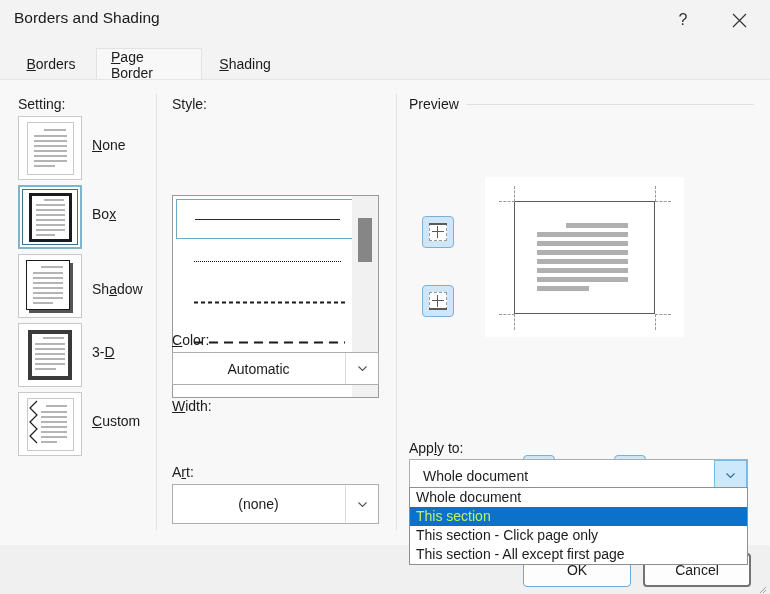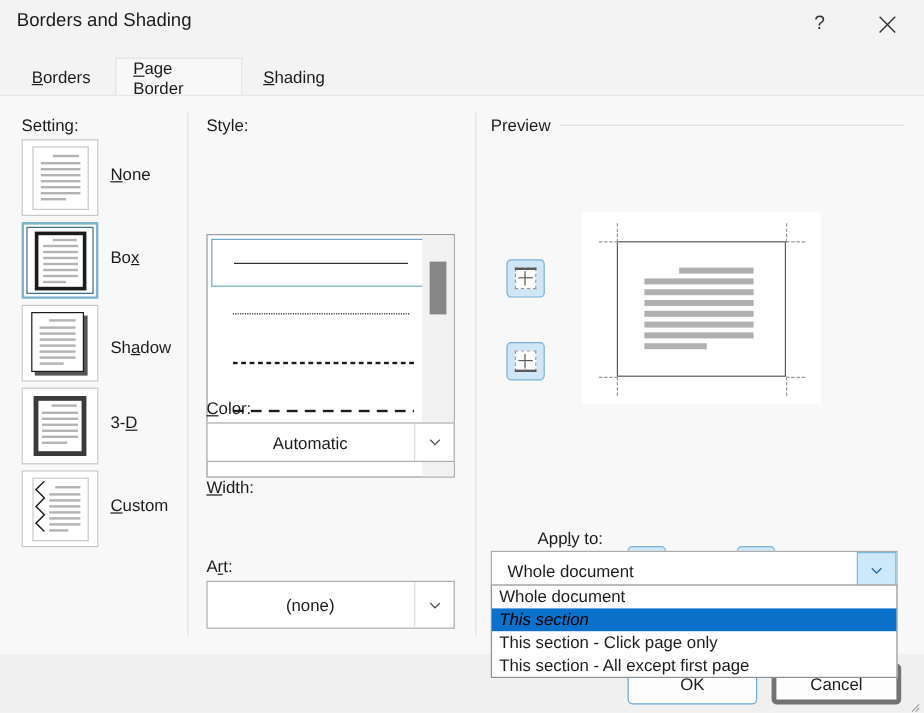--- a/index.html
+++ b/index.html
@@ -160,26 +160,26 @@
   
   .dropdown-list {
     position: absolute; left: 409px; top: 487px; width: 339px;
     background: #ffffff; border: 1px solid #8f8f8f;
     z-index: 50;
   }
   .dd-item {
     height: 19px; line-height: 19px; padding-left: 6px;
     font-size: 14px; color: #1b1b1b; white-space: nowrap;
   }
-  .dd-item.sel { background: #0b71cb; color: #000000; font-style: italic; }
+  .dd-item.sel { background: #0b71cb; color: #bef264; }
 
   
   .btn {
     position: absolute; height: 34px; width: 108px;
-    background: #fdfdfd; border: 4px solid #737373; border-radius: 4px;
+    background: #fdfdfd; border: 2px solid #737373; border-radius: 4px;
     display: flex; align-items: center; justify-content: center;
     font-size: 14px; color: #1b1b1b;
   }
   .btn.default { border: 1px solid #6aa9d8; }
   .resize-grip { position: absolute; right: 3px; bottom: 3px; width: 10px; height: 10px; }
 </style>
 </head>
 <body>
 
 <div class="titlebar">
@@ -411,21 +411,21 @@
     <div class="mk" style="left:14px;top:9px;width:1px;height:12px;"></div>
     <div class="mk" style="left:9px;top:14px;width:12px;height:1px;"></div>
   </div>
   <div class="edge-btn" style="left:614px;top:375px;">
     <div class="inner"></div>
     <div class="mk" style="left:22px;top:6px;width:2px;height:18px;"></div>
     <div class="mk" style="left:14px;top:9px;width:1px;height:12px;"></div>
     <div class="mk" style="left:9px;top:14px;width:12px;height:1px;"></div>
   </div>
 
-  <div class="grp-label" style="left:409px;top:360px;margin-left:39px;">App<u>l</u>y to:</div>
+  <div class="grp-label" style="left:409px;top:360px;">App<u>l</u>y to:</div>
   <div class="combo" style="left:409px;top:379px;width:339px;">
     <div class="txt lead">Whole document</div>
     <div class="arrow open">
       <svg class="chev" viewBox="0 0 11 11">
           <path d="M1.5 3.5 L5.5 7.5 L9.5 3.5" stroke="#2c6ea5" stroke-width="1.2" fill="none"></path>
         </svg>
     </div>
   </div>
 </div>
 

